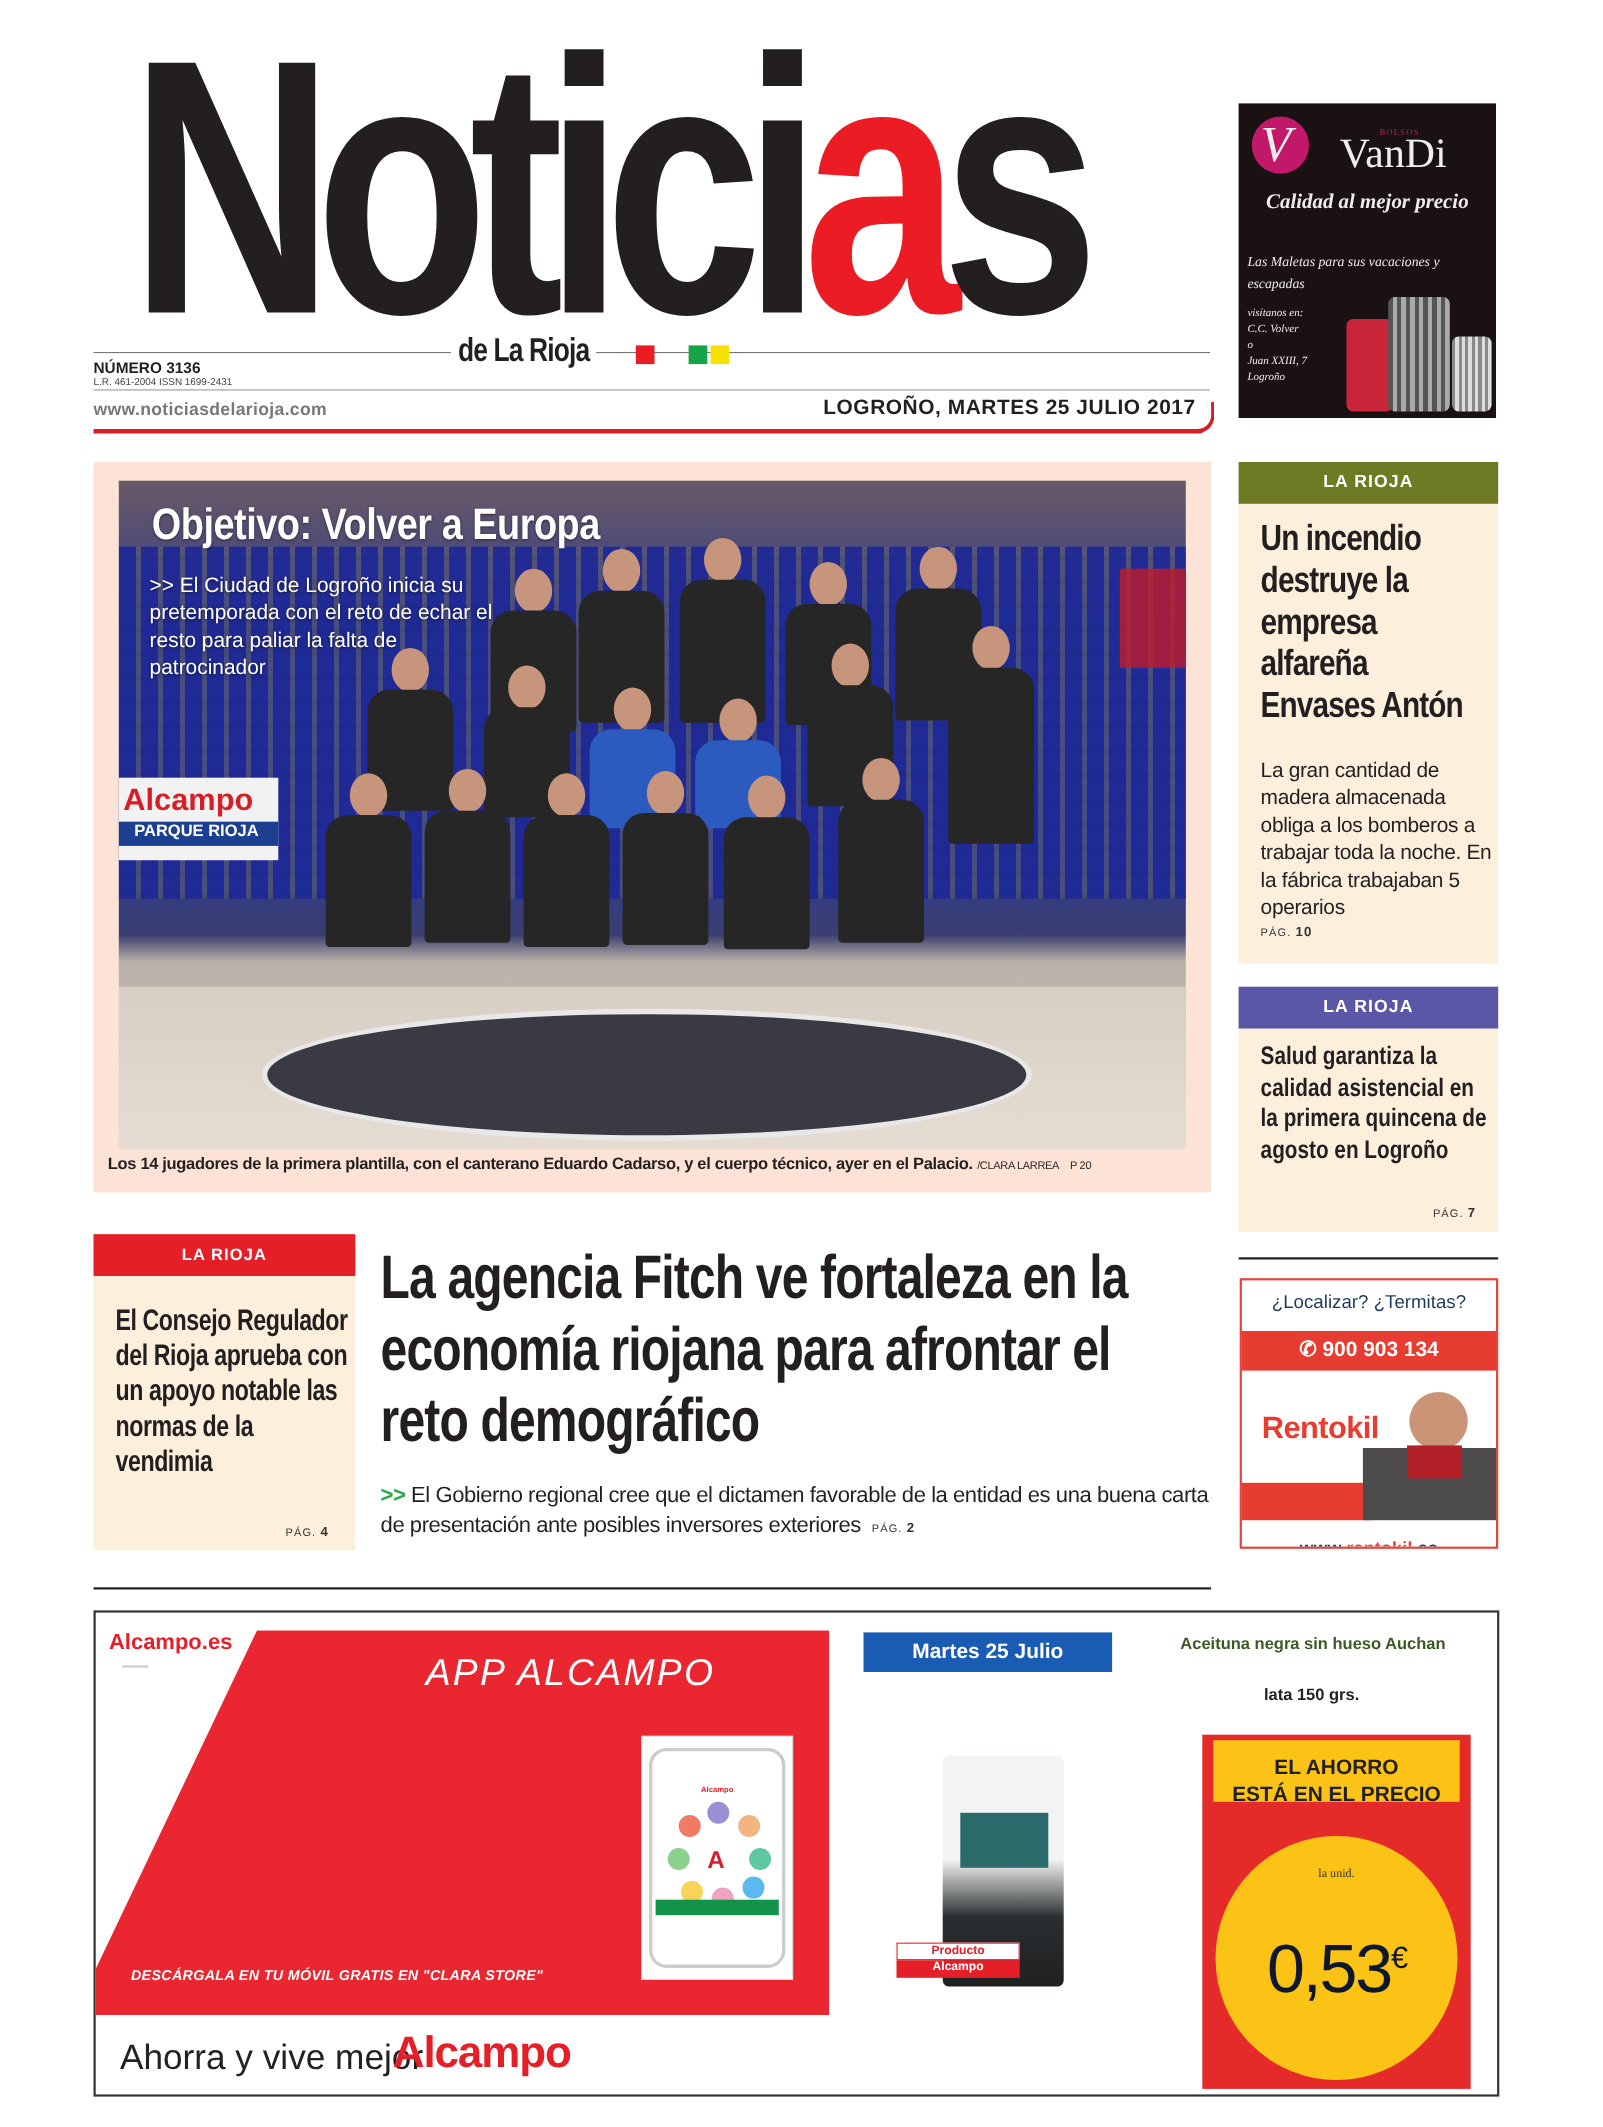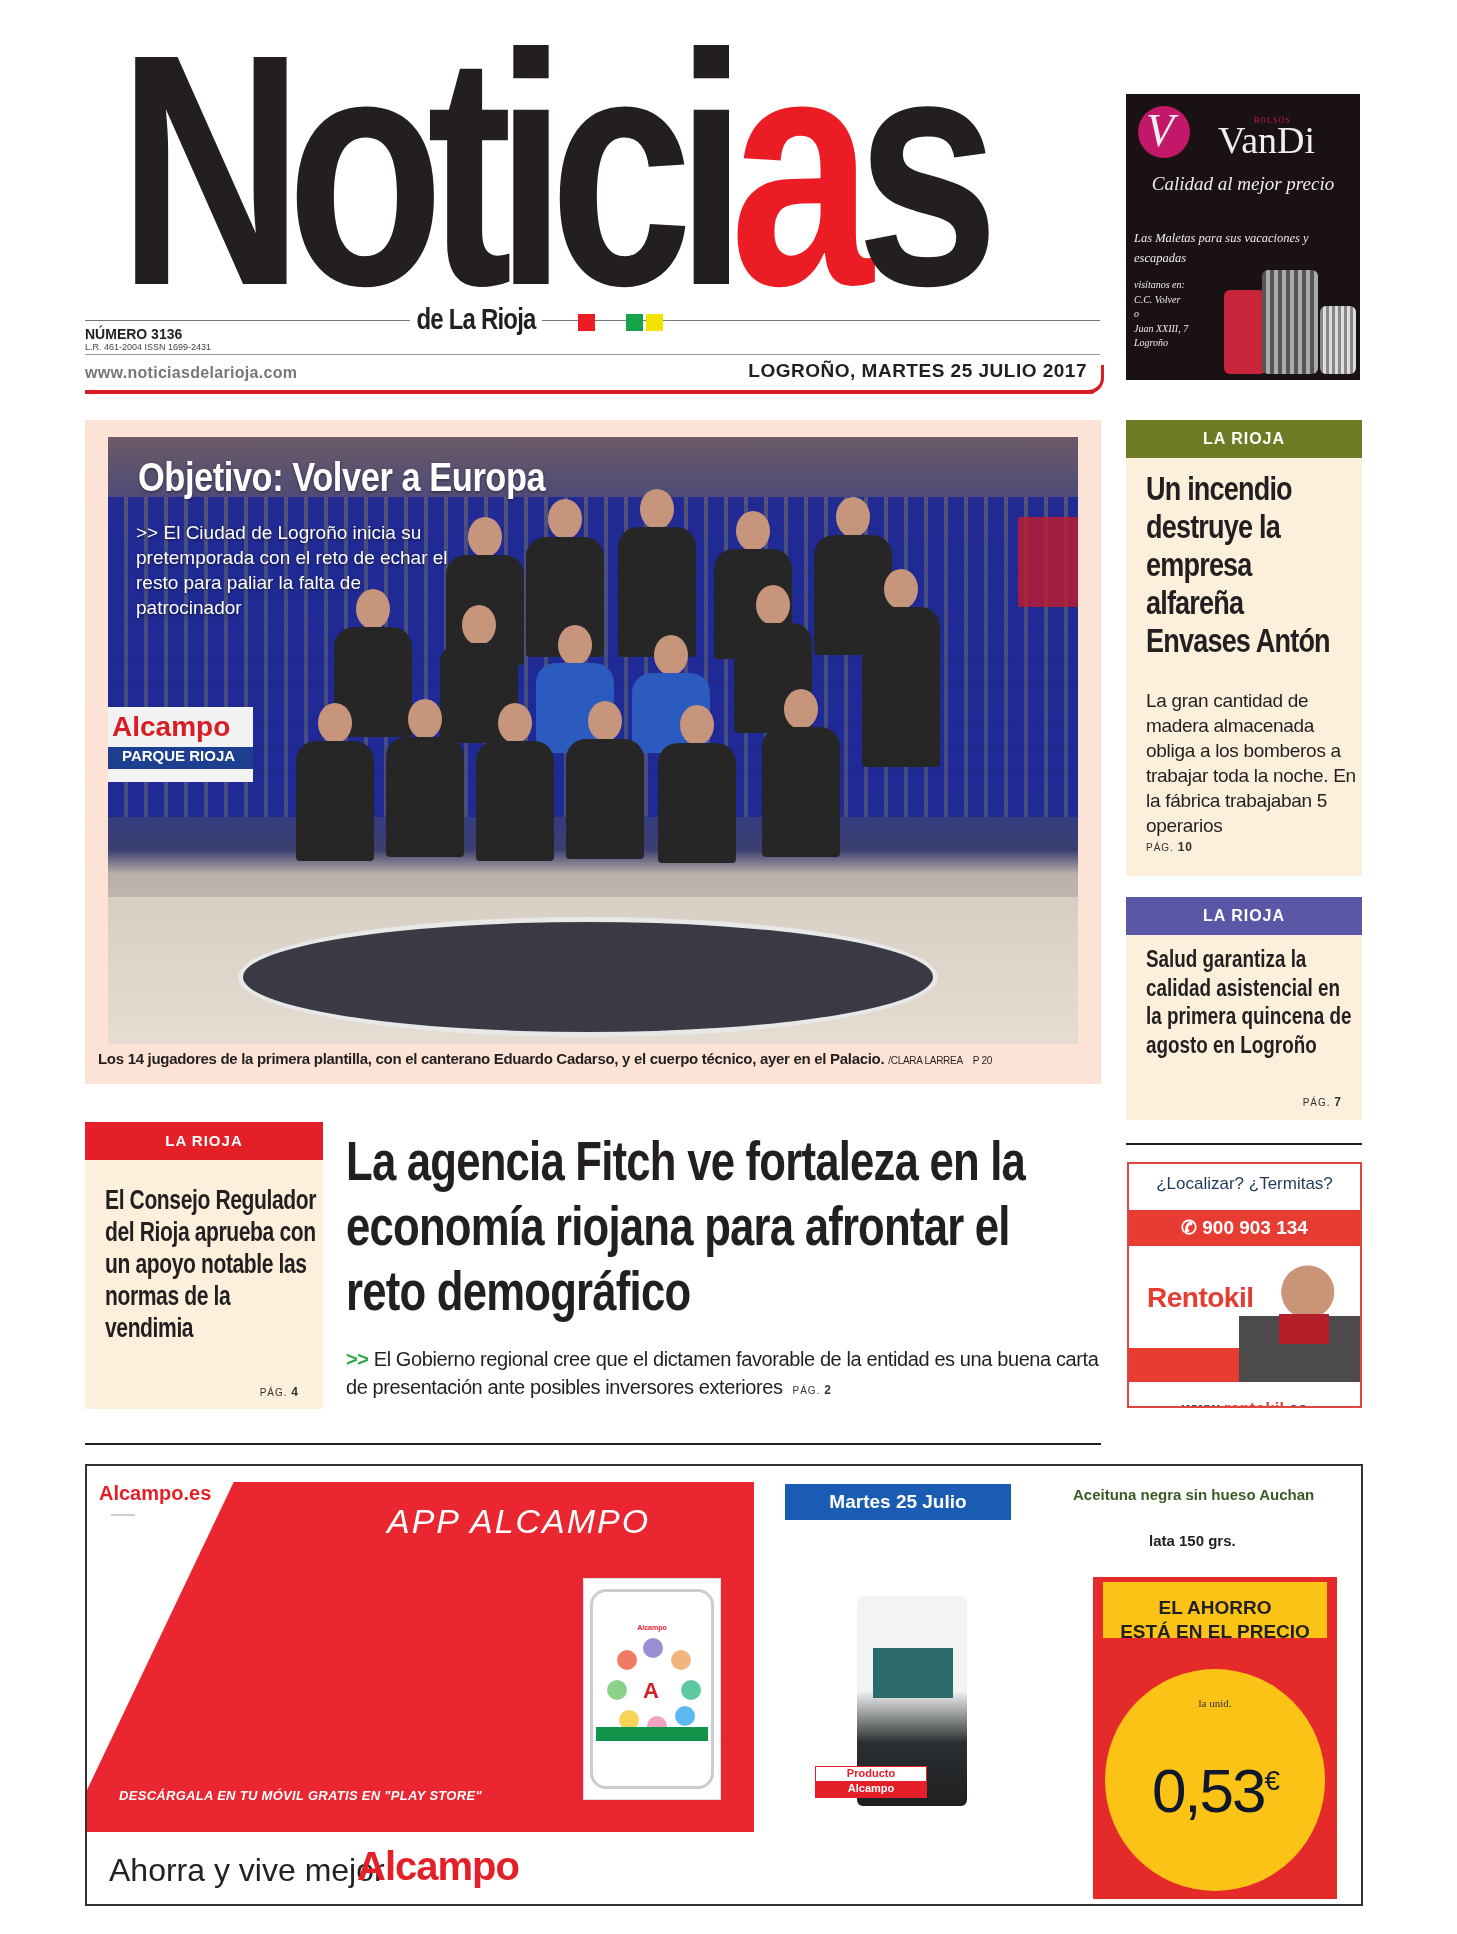--- a/index.html
+++ b/index.html
@@ -19,21 +19,21 @@
   .dateline { right: 370px; top: 360px; font-size: 19px; font-weight: 700; letter-spacing: 0.5px; color: #231f20; }
   .redline { left: 85px; top: 390px; width: 1010px; height: 4px; background: #d71e26; border-radius: 0 0 14px 0; }
   .redline-curve { left: 1080px; top: 365px; width: 24px; height: 29px; border-right: 3px solid #d71e26; border-bottom: 4px solid #d71e26; border-radius: 0 0 16px 0; }
 
   
   .vandi { left: 1126px; top: 94px; width: 234px; height: 286px; background: #1a1212; color: #f0ecec; font-family: "Liberation Serif", serif; overflow: hidden; }
   .vandi .logo-circle { position: absolute; left: 12px; top: 12px; width: 52px; height: 52px; border-radius: 50%; background: #c2186a; }
   .vandi .logo-v { position: absolute; left: 20px; top: 10px; font-size: 46px; font-style: italic; color: #eee; }
   .vandi .bolsos { position: absolute; left: 128px; top: 22px; font-size: 8px; color: #c2186a; letter-spacing: 1px; }
   .vandi .brand { position: absolute; left: 92px; top: 24px; font-size: 38px; color: #eee; }
-  .vandi .tag { position: absolute; left: 0; width: 100%; top: 78px; text-align: center; font-size: 19px; font-weight: 400; font-style: italic; line-height: 24px; }
+  .vandi .tag { position: absolute; left: 0; width: 100%; top: 78px; text-align: center; font-size: 19px; font-weight: 700; font-style: italic; line-height: 24px; }
   .vandi .txt { position: absolute; left: 8px; top: 134px; font-size: 12.5px; font-style: italic; line-height: 20px; }
   .vandi .addr { position: absolute; left: 8px; top: 184px; font-size: 10px; font-style: italic; line-height: 14.5px; }
   .suitcase { position: absolute; border-radius: 6px; }
 
   
   .photo-box { left: 85px; top: 420px; width: 1016px; height: 664px; background: #fce3d6; }
   .photo { left: 108px; top: 437px; width: 970px; height: 607px; overflow: hidden; background: linear-gradient(180deg, #6b5a66 0%, #323d88 20%, #2b3b95 55%, #3a3e70 68%, #b9b0a8 72%, #ddd3c6 100%); }
   .seats { position: absolute; left: 0; top: 60px; width: 100%; height: 320px; background-image: repeating-linear-gradient(90deg, rgba(30,40,150,0.9) 0 16px, rgba(90,90,120,0.6) 16px 20px), repeating-linear-gradient(0deg, rgba(0,0,0,0.15) 0 4px, transparent 4px 22px); }
   .red-seats { position: absolute; right: 0; top: 80px; width: 60px; height: 90px; background: #c01c2c; opacity: 0.8; }
   .floor { position: absolute; left: 0; top: 460px; width: 100%; height: 147px; background: linear-gradient(180deg, #d8cfc4, #e6ddd2); }
@@ -239,21 +239,21 @@
 
 <div class="abs main-h">La agencia Fitch ve fortaleza en la economía riojana para afrontar el reto demográfico</div>
 <div class="abs main-sub"><span class="arr">&gt;&gt;</span> <span>El Gobierno regional cree que el dictamen favorable de la entidad es una buena carta de presentación ante posibles inversores exteriores</span><span class="pag"><span>PÁG.</span> <b>2</b></span></div>
 <div class="abs rule-mid"></div>
 
 <div class="abs alcampo">
   <div class="alc-red"></div>
   <div class="alc-logo">Alcampo.es</div>
   <div class="alc-logo-line"></div>
   <div class="alc-title">APP ALCAMPO</div>
-  <div class="alc-dl">DESCÁRGALA EN TU MÓVIL GRATIS EN "PLAY STORE"</div>
+  <div class="alc-dl">DESCÁRGALA EN TU MÓVIL GRATIS EN "CLARA STORE"</div>
   <div class="alc-phone">
     <div class="body">
       <div class="ttl">Alcampo</div>
       <div class="app-dot" style="left:50px;top:46px;background:#9b8fd4"></div>
       <div class="app-dot" style="left:24px;top:58px;background:#f07b62"></div>
       <div class="app-dot" style="left:78px;top:58px;background:#f2b580"></div>
       <div class="app-dot" style="left:14px;top:88px;background:#8bd18b"></div>
       <div class="app-dot" style="left:88px;top:88px;background:#5ec9a0"></div>
       <div class="app-dot" style="left:26px;top:118px;background:#f8d35a"></div>
       <div class="app-dot" style="left:54px;top:124px;background:#f2a3c2"></div>

